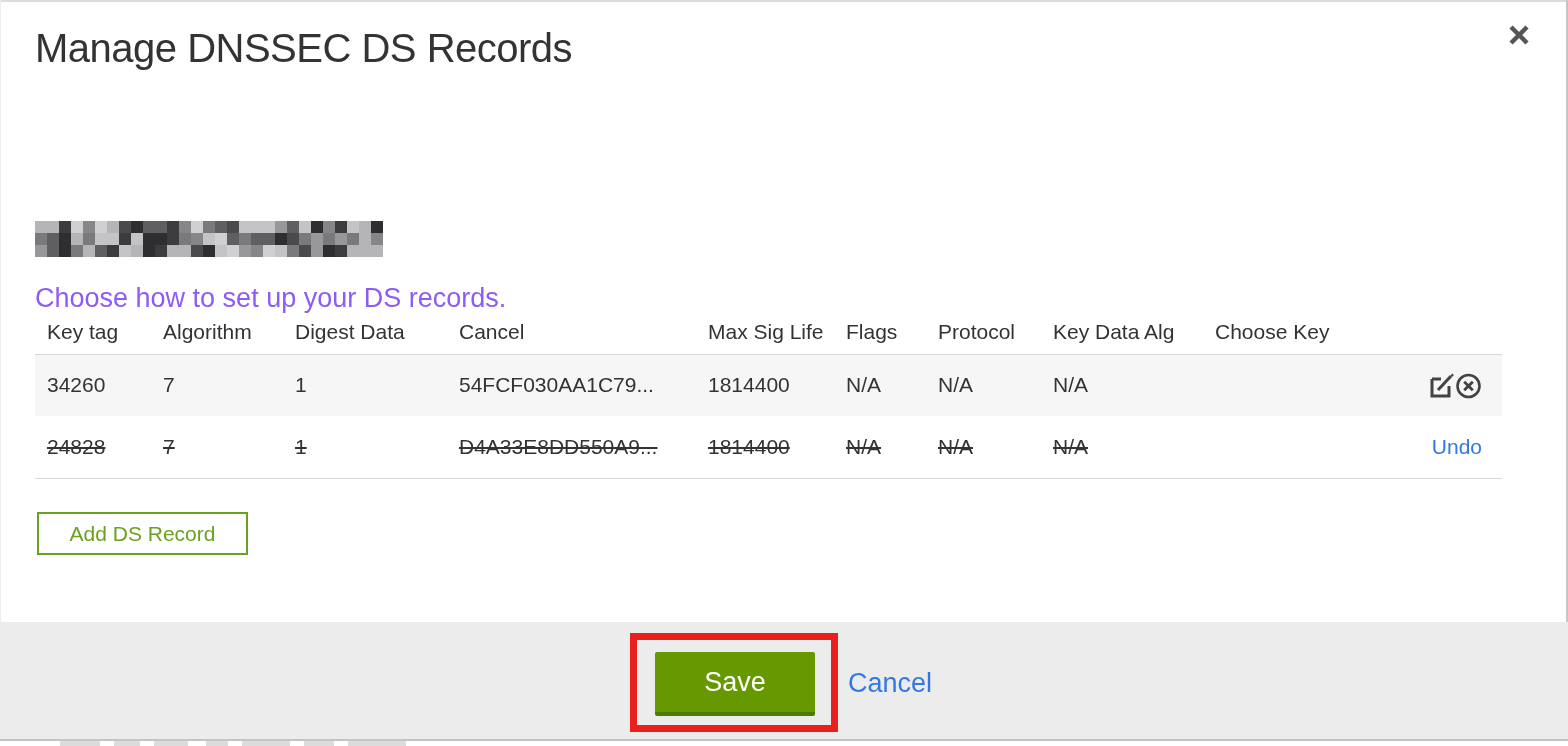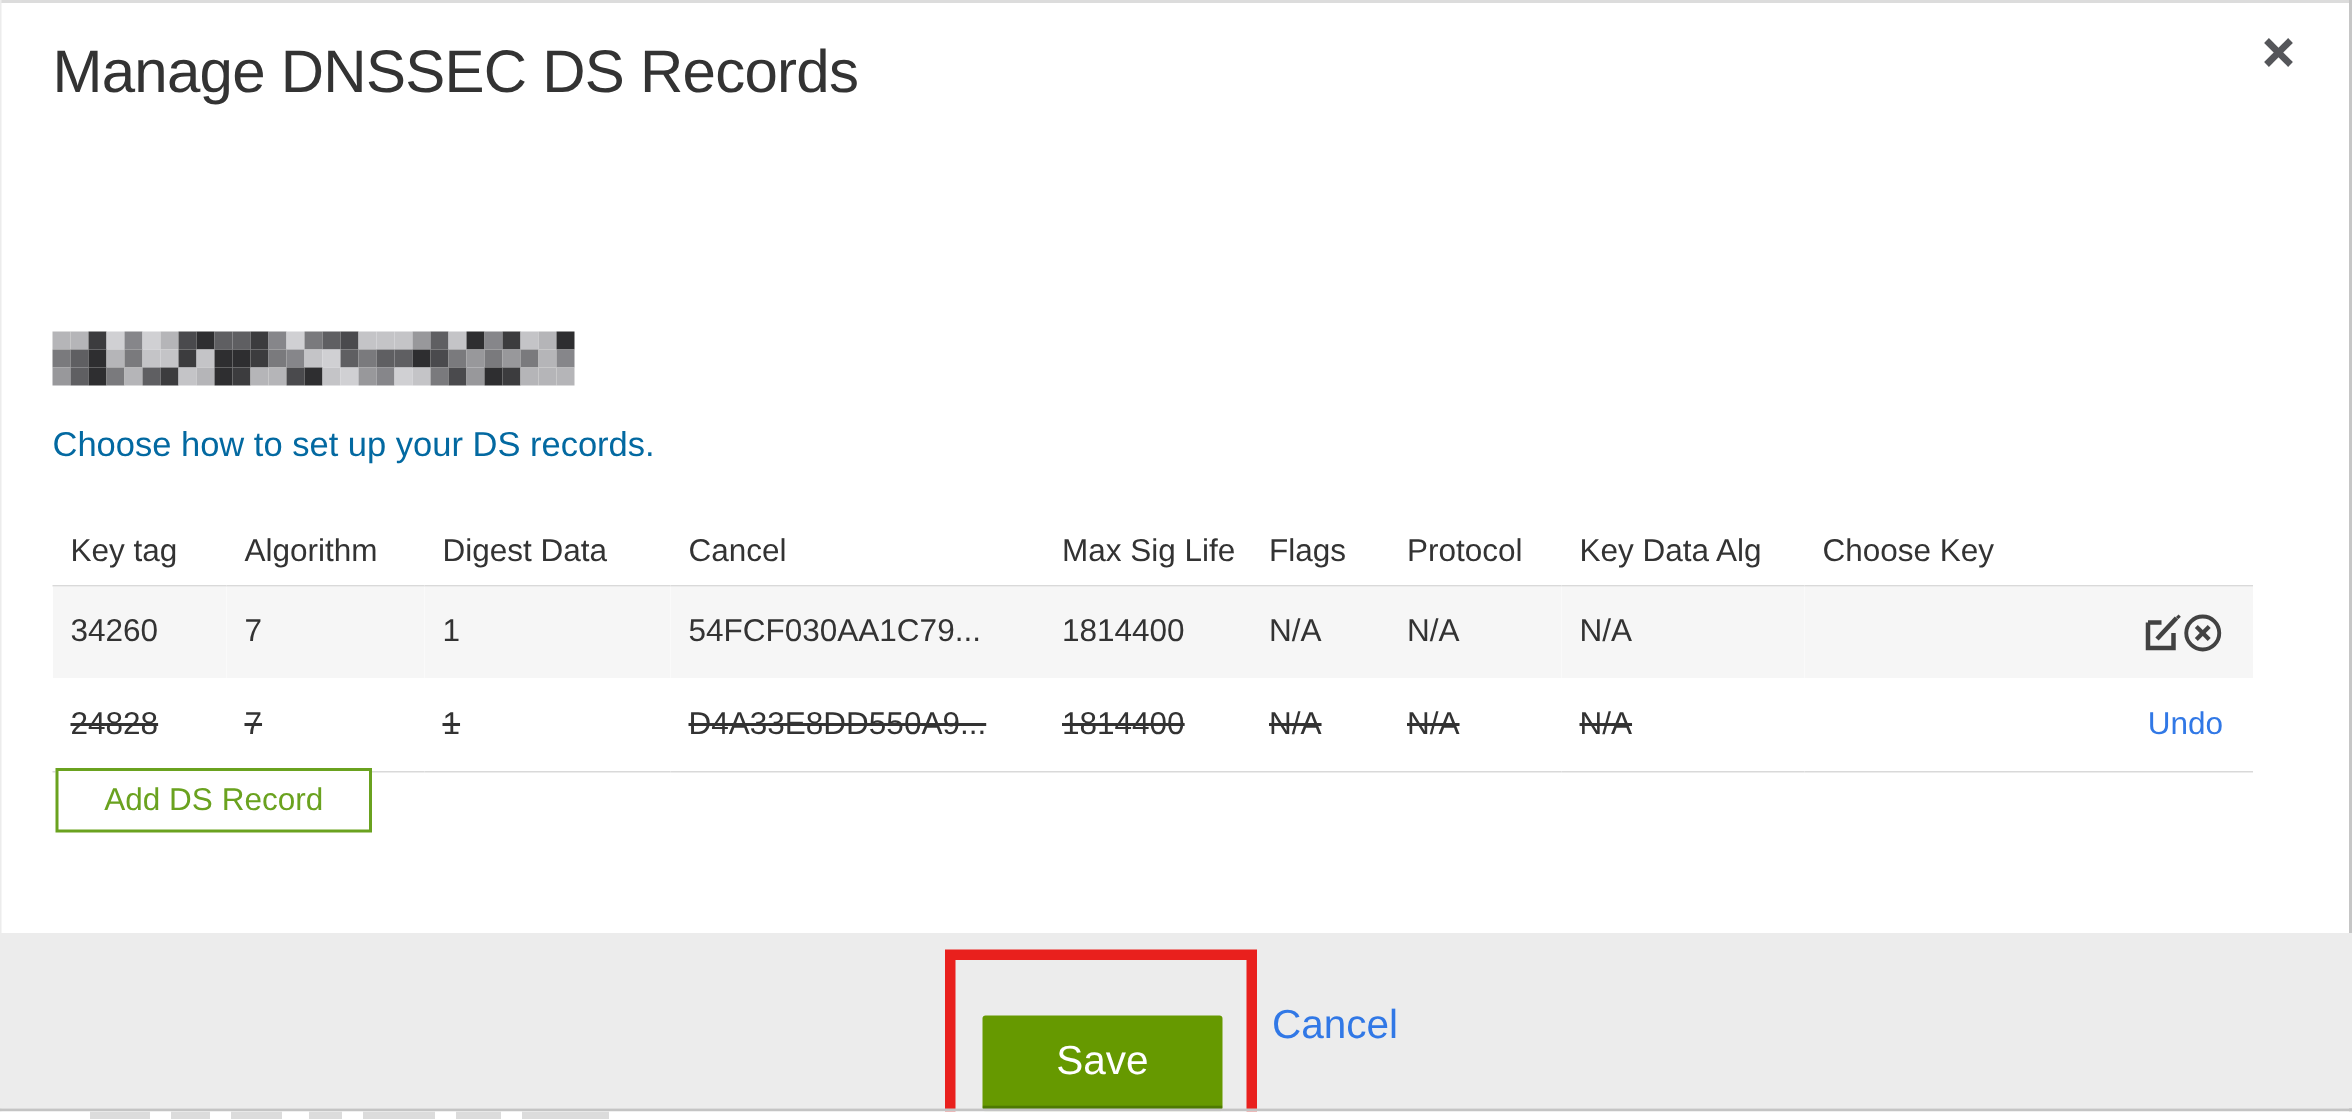--- a/index.html
+++ b/index.html
@@ -34,26 +34,26 @@
     position:absolute; left:35px; top:221px;
     width:348px; height:36px;
     display:grid;
     grid-template-columns:repeat(29, 12px);
     grid-template-rows:repeat(3, 12px);
   }
   .redacted span { width:12px; height:12px; display:block; }
 
   .instruction {
     position:absolute; left:35px; top:283px;
-    font-size:23px; color:#0369a1;
+    font-size:27px; color:#8b5cf6;
   }
 
   
   .ds-table {
-    position:absolute; left:35px; top:346px;
+    position:absolute; left:35px; top:310px;
     width:1467px;
     border-collapse:collapse; table-layout:fixed;
     font-size:21px; color:#333;
   }
   .ds-table th {
     height:44px; text-align:left; font-weight:400;
     padding-left:12px; border-bottom:1px solid #d9d9d9;
     white-space:nowrap; overflow:hidden;
   }
   .ds-table td {
@@ -95,21 +95,20 @@
   .save-btn {
     display:block;
     width:160px; height:64px;
     background:#669900;
     border:none;
     border-bottom:4px solid #4d7a02;
     border-radius:2px;
     color:#ffffff; font-size:27px;
     font-family:"Liberation Sans", sans-serif;
     cursor:pointer;
-    margin-top:25px;
   }
   .cancel-link {
     position:absolute; left:848px; top:46px;
     font-size:27px; color:#3178e6; cursor:pointer; text-decoration:none;
   }
 
   .bottom-line { position:absolute; left:0; top:739px; width:100%; height:2px; background:#c4c4c4; }
   .under-strip { position:absolute; left:0; top:741px; width:100%; height:5px; background:#ffffff; overflow:hidden; }
   .under-strip i { display:inline-block; height:5px; background:#9a9a9a; opacity:0.35; margin-right:14px; vertical-align:top; }
 </style>

